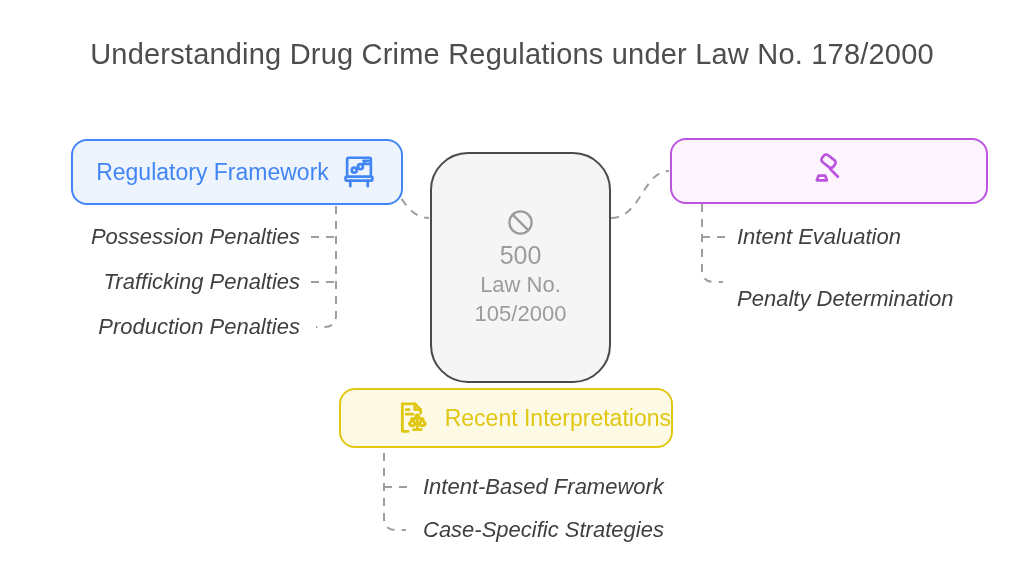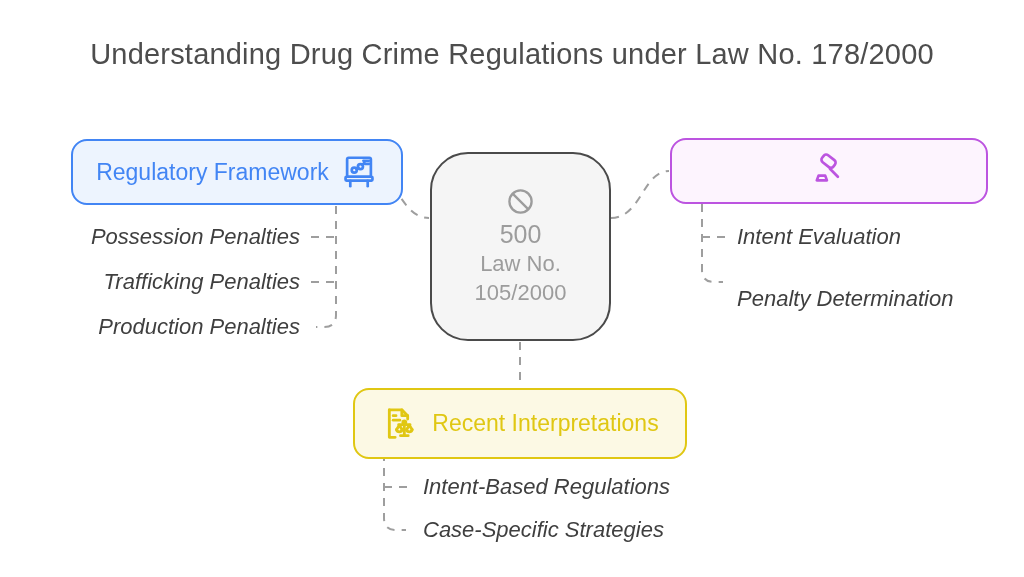--- a/index.html
+++ b/index.html
@@ -33,25 +33,25 @@
   }
   .node-regulatory{
     left:36px;top:139px;width:332px;height:66px;
     border:2.5px solid var(--regulatory-accent);background:var(--regulatory-bg);color:var(--regulatory-accent);margin-left:35px;
   }
   .node-application{
     left:670px;top:138px;width:318px;height:66px;
     border:2.5px solid var(--application-accent);background:var(--application-bg);color:var(--application-accent);
   }
   .node-interpretations{
-    left:353px;top:388px;width:334px;height:71px;
-    border:2.5px solid var(--interpretations-accent);background:var(--interpretations-bg);color:var(--interpretations-accent);
+    left:339px;top:388px;width:334px;height:60px;
+    border:2.5px solid var(--interpretations-accent);background:var(--interpretations-bg);color:var(--interpretations-accent);justify-content:flex-end;
   }
   .center-node{
-    position:absolute;left:430px;top:152px;width:181px;height:189px;box-sizing:border-box;
+    position:absolute;left:430px;top:152px;width:181px;height:231px;box-sizing:border-box;
     border:2.5px solid var(--center-border);background:var(--center-bg);border-radius:38px;
     display:flex;flex-direction:column;align-items:center;justify-content:center;
     color:var(--center-text);
   }
   .center-node .err{font-size:25px;margin-top:3px;}
   .center-node .lbl{font-size:22px;line-height:1.32;text-align:center;margin-top:0;}
   .branch-item{
     position:absolute;font-size:22px;color:var(--item-text);white-space:nowrap;line-height:26px;font-style:italic;
   }
   .item-right-align{text-align:right;}
@@ -135,16 +135,16 @@
     <span>Recent Interpretations</span>
   </div>
 
   <div class="branch-item item-right-align" style="right:724px;top:224px;">Possession Penalties</div>
   <div class="branch-item item-right-align" style="right:724px;top:269px;">Trafficking Penalties</div>
   <div class="branch-item item-right-align" style="right:724px;top:314px;">Production Penalties</div>
 
   <div class="branch-item" style="left:737px;top:224px;">Intent Evaluation</div>
   <div class="branch-item" style="left:737px;top:286px;">Penalty Determination</div>
 
-  <div class="branch-item" style="left:423px;top:474px;">Intent-Based Regulations</div>
+  <div class="branch-item" style="left:423px;top:474px;">Intent-Based Framework</div>
   <div class="branch-item" style="left:423px;top:517px;">Case-Specific Strategies</div>
 
 </div>
 
 </body></html>

